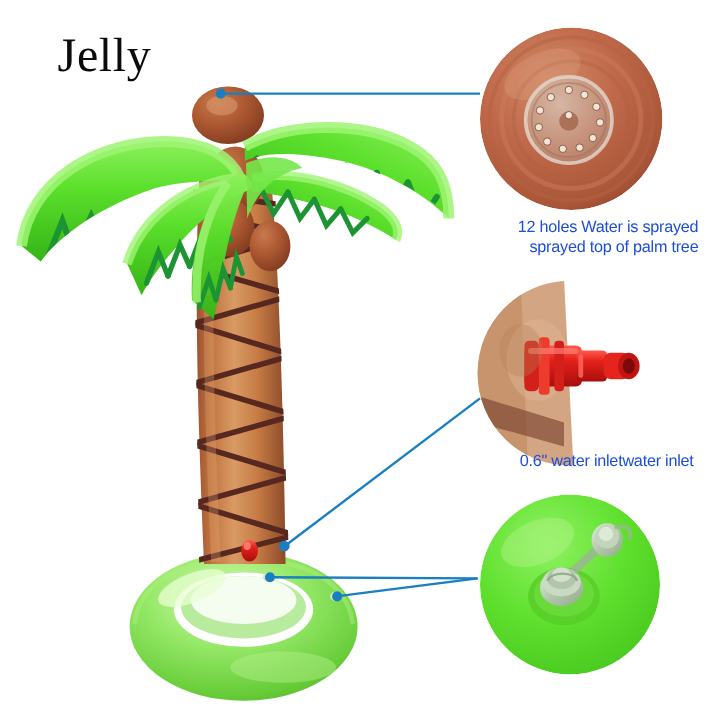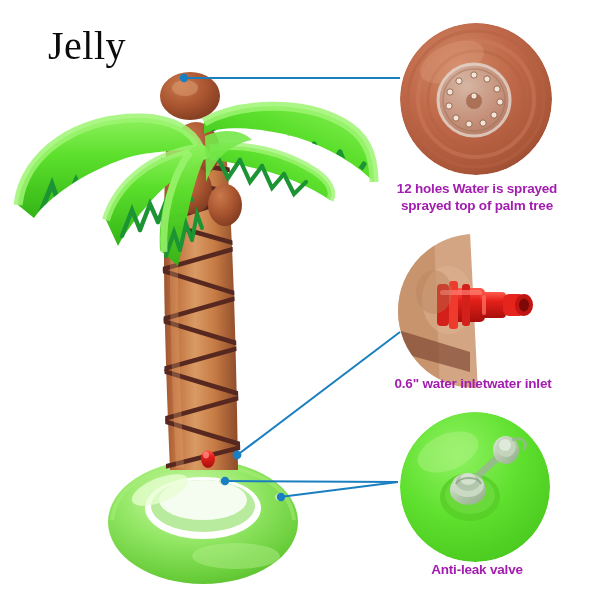--- a/index.html
+++ b/index.html
@@ -30,26 +30,26 @@
     top: 26px;
     font-family: "Liberation Serif", "DejaVu Serif", serif;
     font-size: 40px;
     line-height: 1;
     color: #0b0b0b;
     letter-spacing: 0.5px;
     white-space: nowrap;
   }
   .caption {
     position: absolute;
-    text-align: center;
+    text-align: right;
     font-family: "Liberation Sans", sans-serif;
-    font-weight: bold;
+    font-weight: normal;
     font-size: 13.5px;
     line-height: 1.28;
-    color: #a21caf;
+    color: #1d4ed8;
     letter-spacing: -0.2px;
     width: 210px;
   }
   .caption-1 { left: 372px; top: 180px; }
   .caption-2 { left: 368px; top: 375px; }
   .caption-3 { left: 372px; top: 561px; }
   .caption .cap-line { display: block; }
 </style>
 </head>
 <body>
@@ -349,17 +349,14 @@
 
   <div class="caption caption-1">
     <span class="cap-line">12 holes  Water is sprayed</span>
     <span class="cap-line">sprayed top of palm tree</span>
   </div>
 
   <div class="caption caption-2">
     <span class="cap-line">0.6" water inletwater inlet</span>
   </div>
 
-  <div class="caption caption-3">
-    <span class="cap-line">Anti-leak valve</span>
-  </div>
 
 </div>
 
 </body></html>

